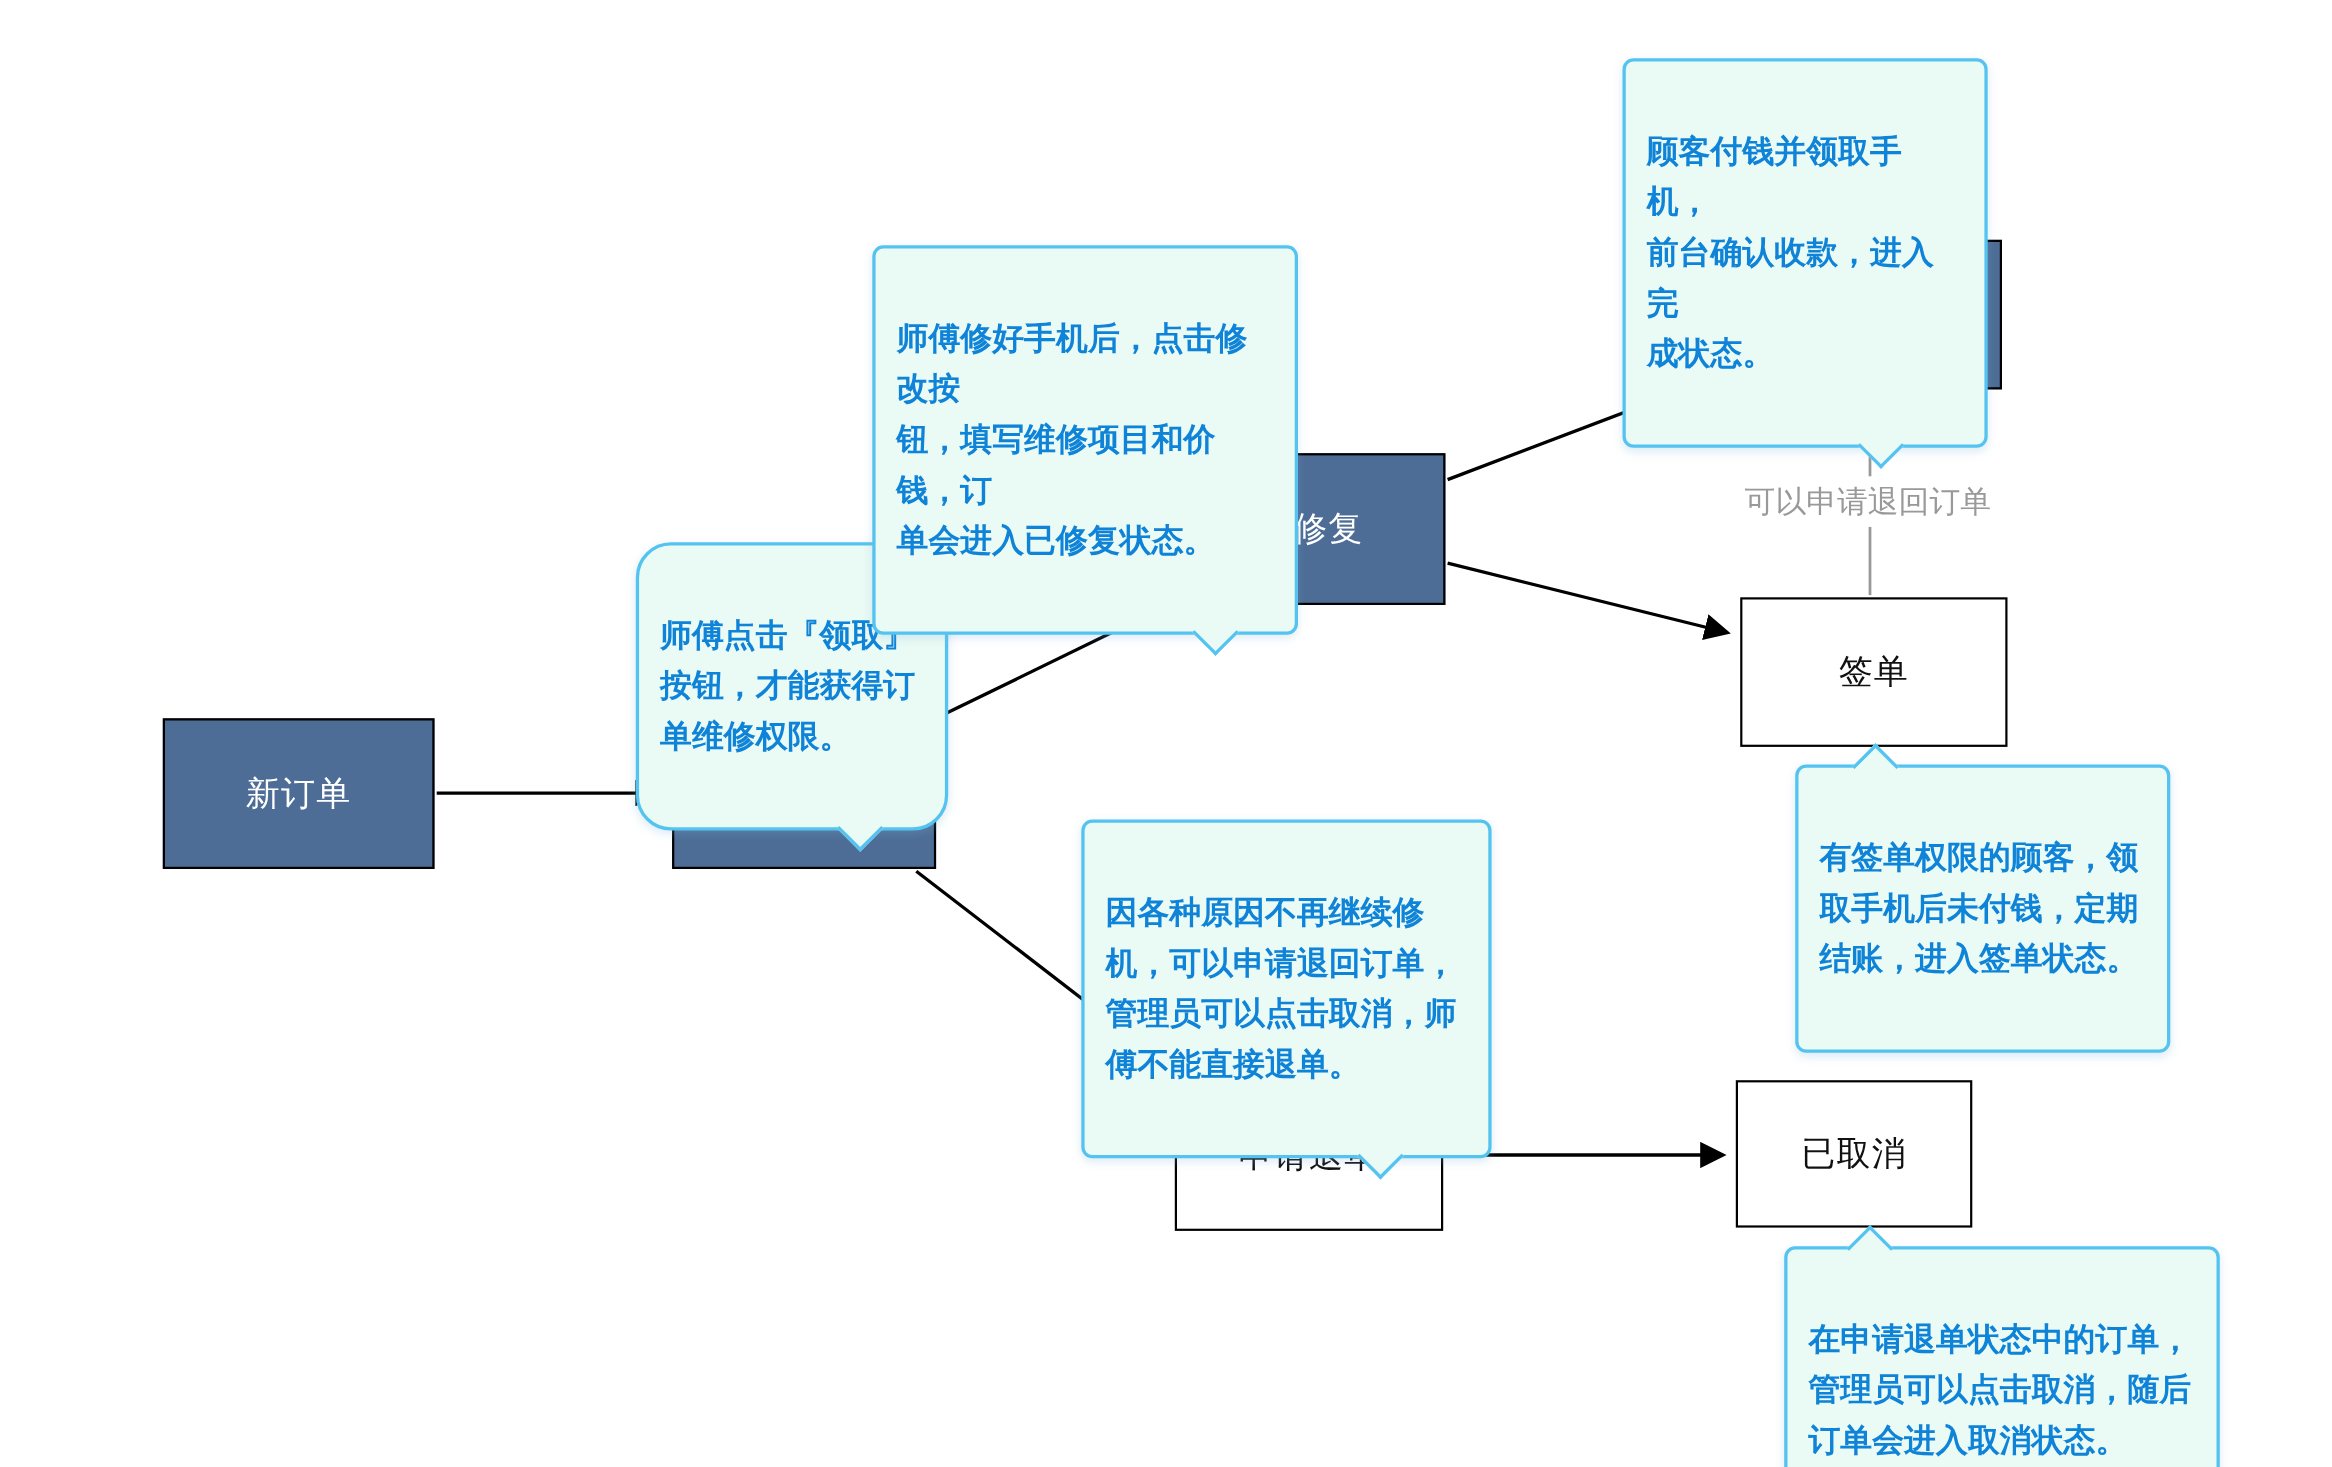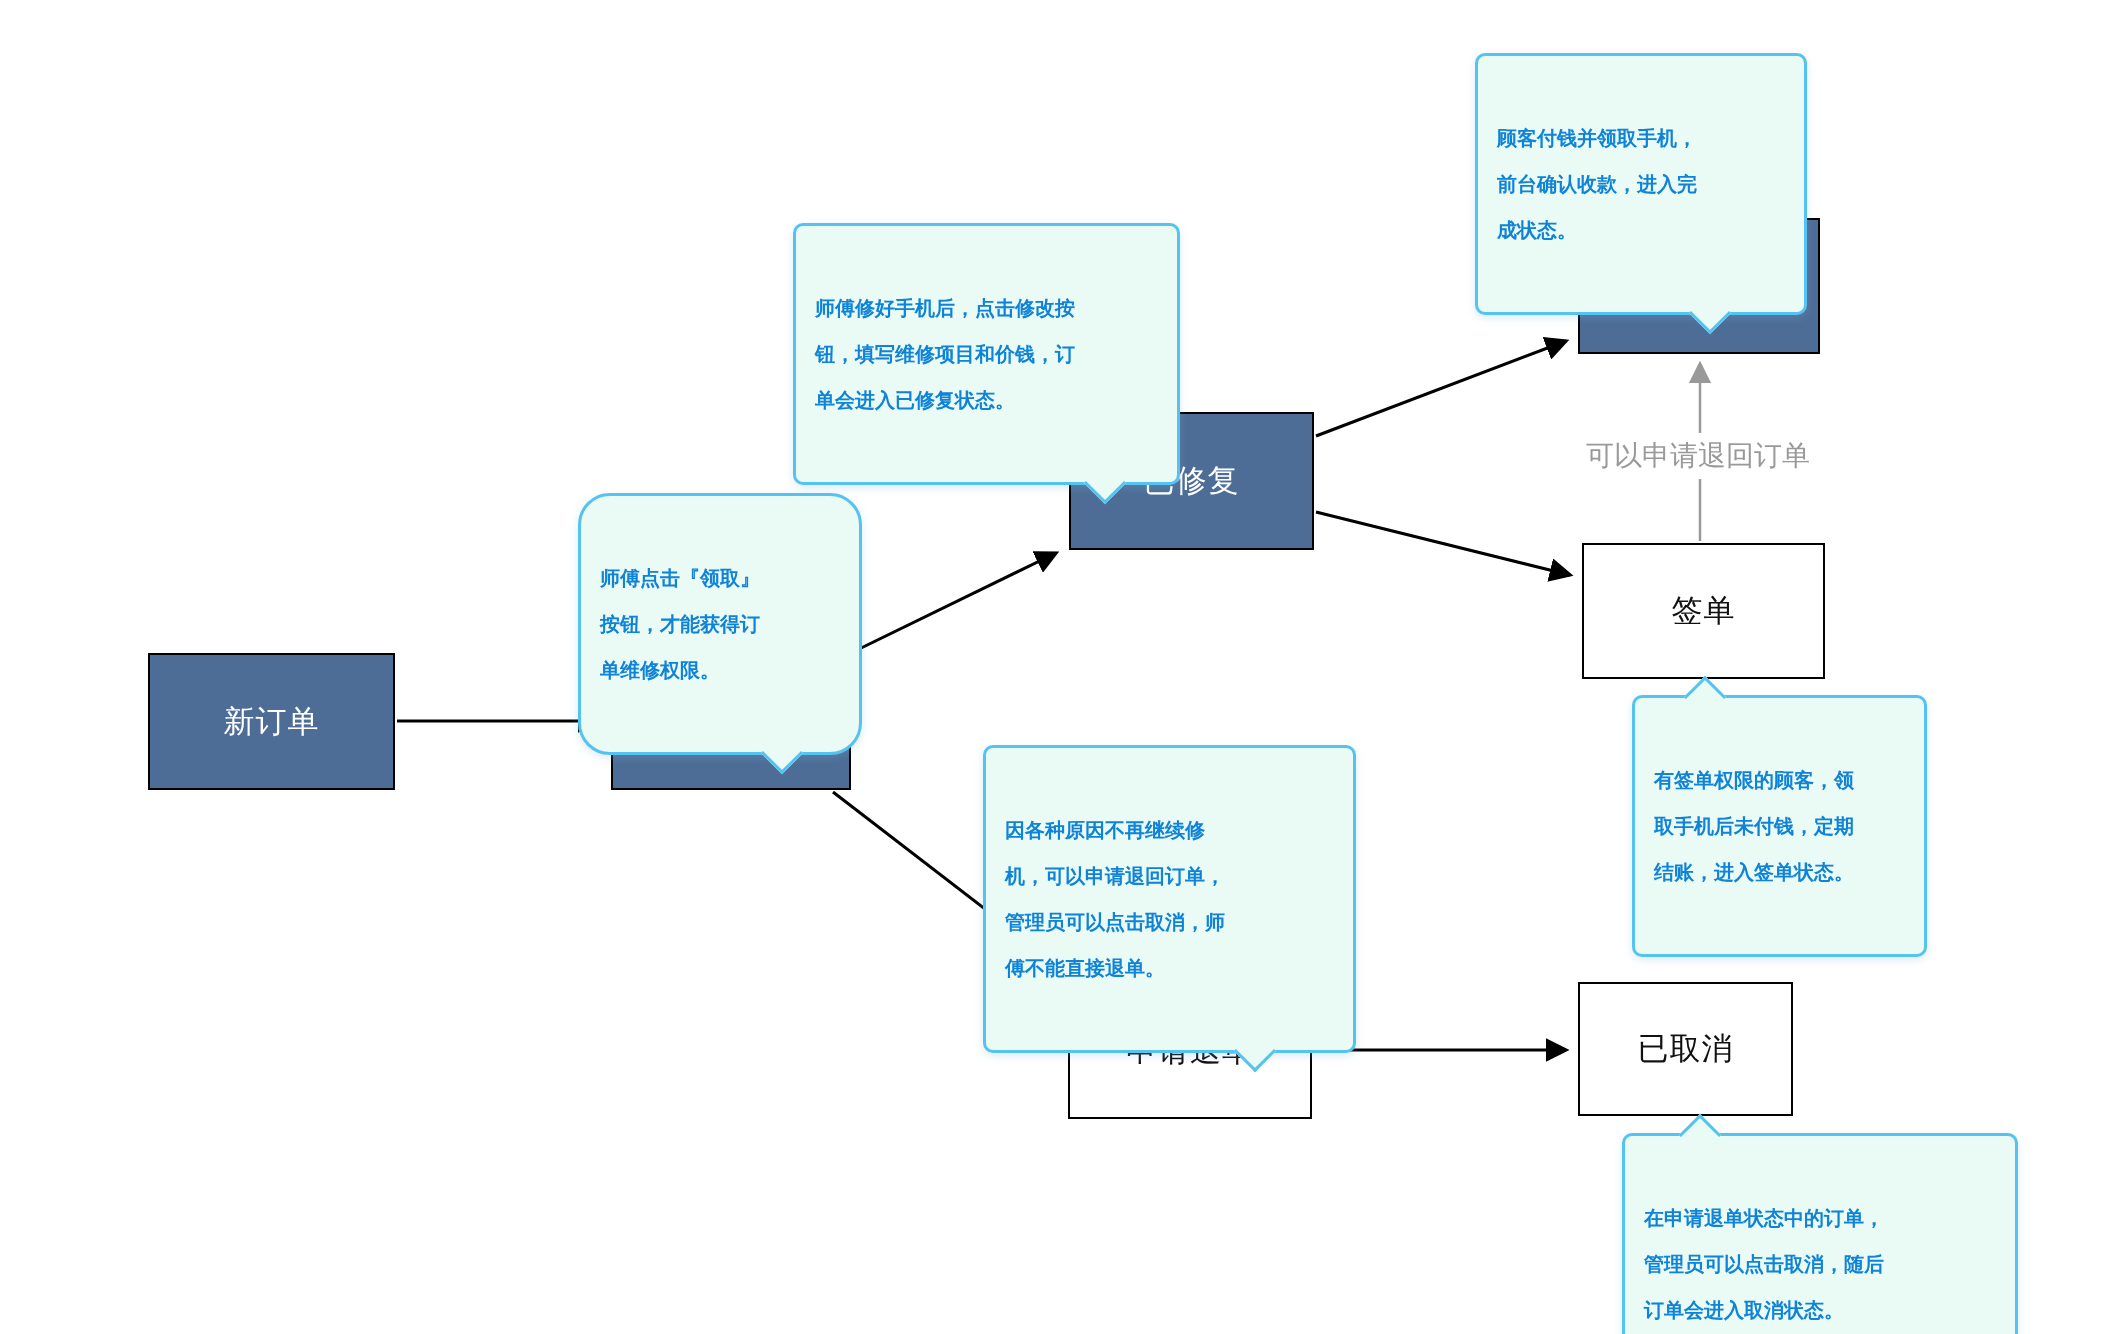--- a/index.html
+++ b/index.html
@@ -33,21 +33,21 @@
     color: var(--node-secondary-text, #111111);
   }
   .callout {
     position:absolute;
     z-index:3;
     background: var(--callout-bg, #eafaf4);
     border:3px solid var(--callout-border, #55c3f0);
     border-radius:10px;
     color: var(--callout-text, #0e83d8);
     font-weight:bold;
-    font-size:20px;
+    font-size:29px;
     line-height:46px;
     padding:13px 19px;
     box-sizing:border-box;
     white-space:pre-line;
     box-shadow: 0 3px 8px rgba(120,180,220,0.25);
   }
   .tail {
     position:absolute;
     width:27px; height:27px;
     background: var(--callout-bg, #eafaf4);
@@ -145,21 +145,21 @@
   </div>
 
   <div class="callout" style="left:983px; top:745px; width:373px;">
     <span>因各种原因不再继续修
 机，可以申请退回订单，
 管理员可以点击取消，师
 傅不能直接退单。</span>
     <span class="tail down" style="left:254px;"></span>
   </div>
 
-  <div class="callout" style="left:1632px; top:695px; width:295px;">
+  <div class="callout" style="left:1632px; top:695px; width:341px;">
     <span>有签单权限的顾客，领
 取手机后未付钱，定期
 结账，进入签单状态。</span>
     <span class="tail up" style="left:55px;"></span>
   </div>
 
   <div class="callout" style="left:1622px; top:1133px; width:396px;">
     <span>在申请退单状态中的订单，
 管理员可以点击取消，随后
 订单会进入取消状态。</span>

